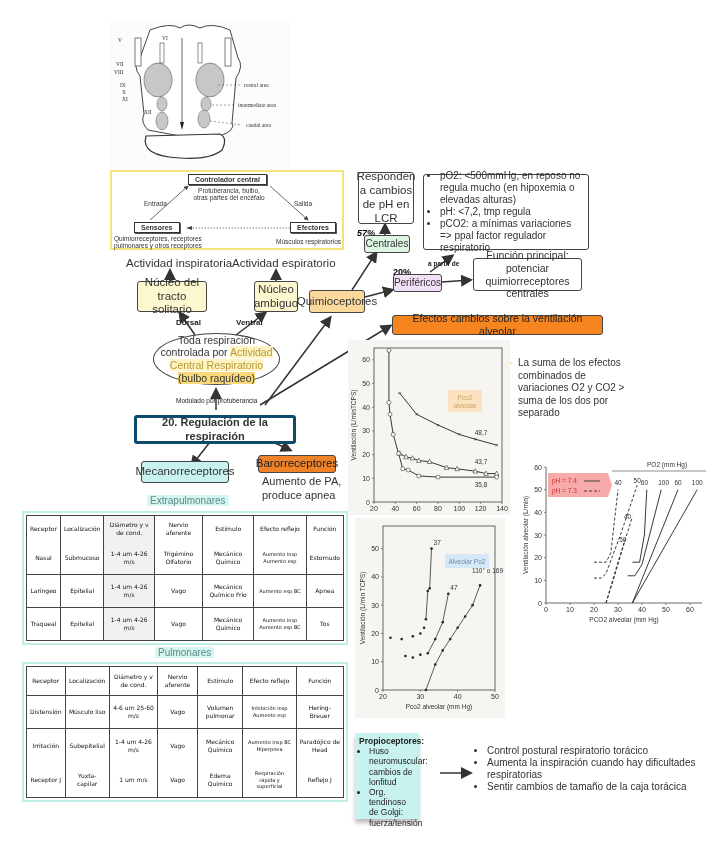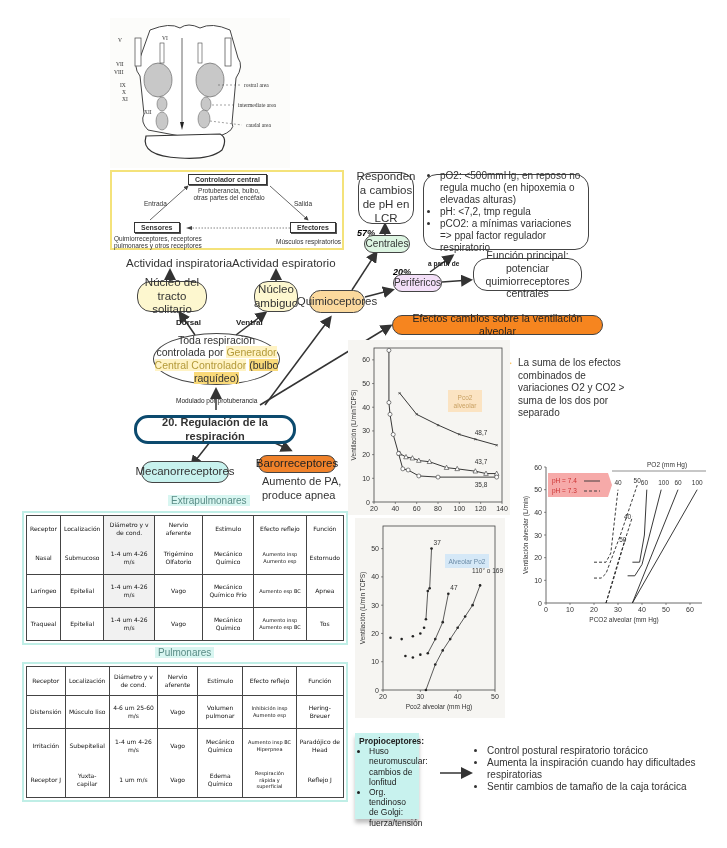--- a/index.html
+++ b/index.html
@@ -1,18 +1,18 @@
 <!DOCTYPE html>
 <html><head>
 <meta charset="utf-8">
 <style>
   html,body{margin:0;padding:0;background:#ffffff;}
   body{width:727px;height:848px;position:relative;overflow:hidden;font-family:"Liberation Sans",sans-serif;color:#333;}
   .abs{position:absolute;}
-  .node{position:absolute;border:1.5px solid #444;border-radius:14px;box-sizing:border-box;display:flex;align-items:center;justify-content:center;text-align:center;font-size:11.5px;line-height:1.2;color:#333;padding:2px 4px;}
+  .node{position:absolute;border:1.5px solid #444;border-radius:3px;box-sizing:border-box;display:flex;align-items:center;justify-content:center;text-align:center;font-size:11.5px;line-height:1.2;color:#333;padding:2px 4px;}
   .plain{position:absolute;font-size:11.5px;line-height:1.25;color:#333;}
   .small{font-size:7.5px;color:#222;}
   .bold{font-weight:bold;}
   svg.links{position:absolute;left:0;top:0;}
   
   #brainstem{position:absolute;left:110px;top:18px;width:180px;height:150px;background:#fcfcfa;}
   #brainstem text{font-family:"Liberation Serif",serif;font-size:5.5px;fill:#333;}
   
   #loop{position:absolute;left:110px;top:170px;width:234px;height:80px;border:2px solid #f4e27a;box-sizing:border-box;background:#fff;}
   #loop .box{position:absolute;border:1px solid #333;box-shadow:1px 1px 0 #555;font-size:7px;font-weight:bold;padding:1px 6px;background:#fff;}
@@ -122,54 +122,54 @@
 <div class="plain" style="left:126px;top:256px;">Actividad inspiratoria</div>
 <div class="plain" style="left:232px;top:256px;">Actividad espiratorio</div>
 
 <div class="node" style="left:137px;top:281px;width:70px;height:31px;background:#fdf7cf;">Núcleo del tracto solitario</div>
 <div class="node" style="left:254px;top:281px;width:44px;height:31px;background:#fdf7cf;">Núcleo ambiguo</div>
 
 <div class="plain small bold" style="left:176px;top:318px;font-size:8px;">Dorsal</div>
 <div class="plain small bold" style="left:236px;top:318px;font-size:8px;text-align:right;">Ventral</div>
 
 <div class="abs" style="left:153px;top:333px;width:125px;height:50px;border:1.5px solid #444;border-radius:50%;display:flex;align-items:center;justify-content:center;text-align:center;font-size:10.5px;line-height:1.2;color:#333;">
-  <span><span>Toda respiración controlada por </span><span class="hl-y">Generador Central Controlador</span> <span class="hl-o">(bulbo raquídeo)</span></span>
+  <span><span>Toda respiración controlada por </span><span class="hl-y">Actividad Central Respiratorio</span> <span class="hl-o">(bulbo raquídeo)</span></span>
 </div>
 
 <div class="plain small" style="left:176px;top:397px;font-size:6.5px;">Modulado por protuberancia</div>
 
 <div class="node bold" style="left:134px;top:415px;width:162px;height:29px;border:3px solid #0c4a6e;font-size:11px;background:#fff;">20. Regulación de la respiración</div>
 
 <div class="node" style="left:309px;top:290px;width:56px;height:23px;background:#fbd99d;">Quimioceptores</div>
 
 <div class="node" style="left:358px;top:172px;width:56px;height:52px;background:#fff;">Responden a cambios de pH en LCR</div>
 <div class="plain bold" style="left:357px;top:228px;font-size:9px;font-style:italic;color:#000;">57%</div>
 <div class="node" style="left:364px;top:235px;width:46px;height:18px;background:#ddf5e2;font-size:10px;">Centrales</div>
 
 <div class="node" style="left:423px;top:174px;width:166px;height:76px;background:#fff;justify-content:flex-start;text-align:left;font-size:10px;">
   <ul class="ul" style="padding-left:12px;">
     <li>pO2: &lt;500mmHg, en reposo no regula mucho (en hipoxemia o elevadas alturas)</li>
     <li>pH: &lt;7,2, tmp regula</li>
     <li>pCO2: a mínimas variaciones =&gt; ppal factor regulador respiratorio</li>
   </ul>
 </div>
 <div class="plain small bold" style="left:428px;top:260px;font-size:6.5px;">a partir de</div>
-<div class="plain bold" style="left:393px;top:267px;font-size:9px;font-style:italic;color:#000;">20%</div>
+<div class="plain bold" style="left:393px;top:267px;font-size:9px;color:#000;">20%</div>
 <div class="node" style="left:393px;top:274px;width:49px;height:18px;background:#f3dff8;font-size:10px;">Periféricos</div>
 <div class="node" style="left:473px;top:258px;width:109px;height:33px;background:#fff;font-size:10.5px;">Función principal: potenciar quimiorreceptores centrales</div>
 
 <div class="node" style="left:392px;top:315px;width:211px;height:20px;background:#f6851f;font-size:10.5px;color:#222;">Efectos cambios sobre la ventilación alveolar</div>
 
 <div class="plain" style="left:518px;top:357px;width:120px;font-size:10px;">La suma de los efectos combinados de variaciones O2 y CO2 &gt; suma de los dos por separado</div>
 
 <div class="node" style="left:141px;top:461px;width:88px;height:22px;background:#c8f2ee;">Mecanorreceptores</div>
 <div class="node" style="left:258px;top:455px;width:78px;height:18px;background:#f0822a;color:#222;">Barorreceptores</div>
 <div class="plain" style="left:262px;top:475px;width:80px;font-size:11px;">Aumento de PA, produce apnea</div>
 
-<div class="tlabel" style="left:147px;top:495px;margin-left:21px;">Extrapulmonares</div>
+<div class="tlabel" style="left:147px;top:495px;">Extrapulmonares</div>
 
 <table class="rt" style="left:26px;top:515px;width:318px;">
   <tbody>
       <tr>
     <td style="height:22px;">Receptor</td>
     <td>Localización</td>
     <td class="gray">Diámetro y v de cond.</td>
     <td>Nervio aferente</td>
     <td>Estímulo</td>
     <td>Efecto reflejo</td>

